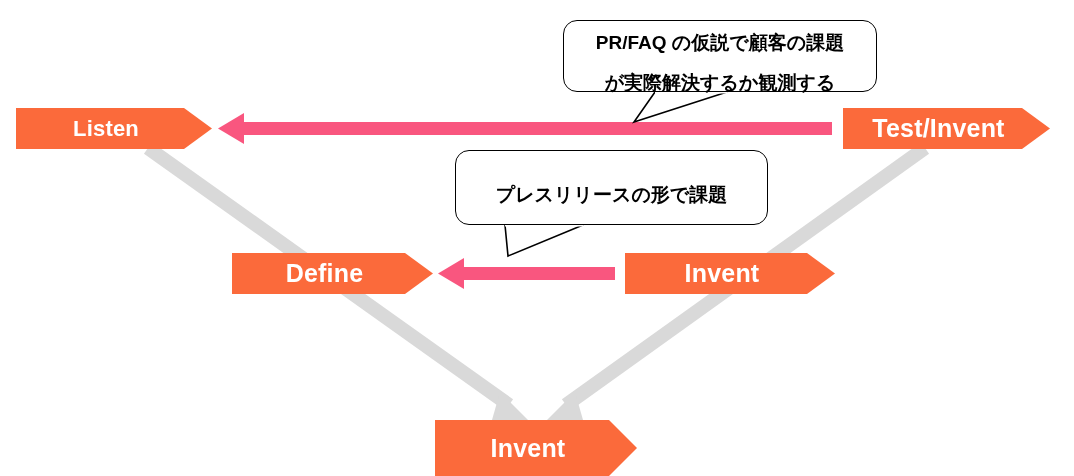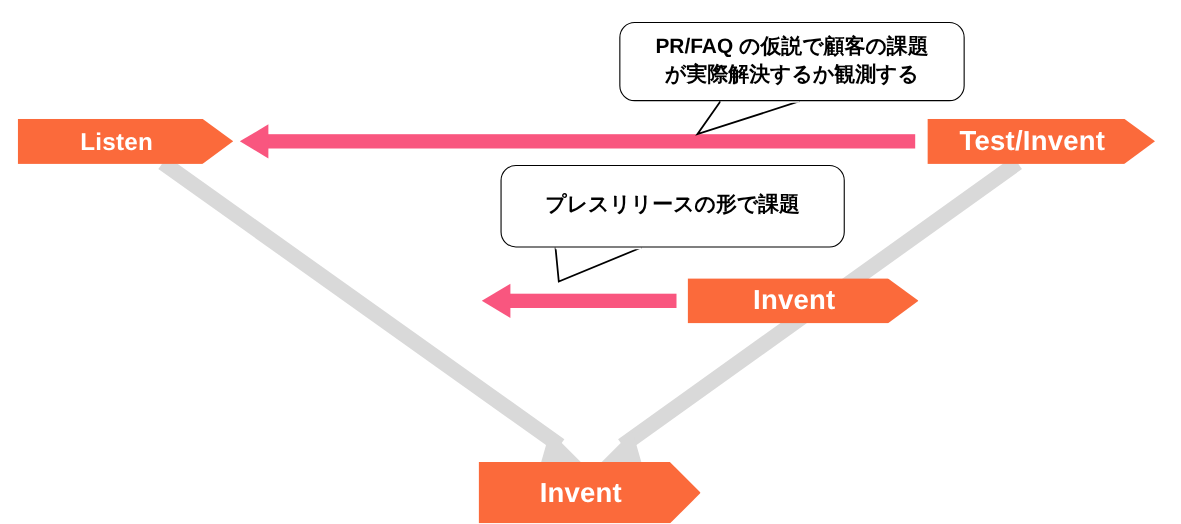--- a/index.html
+++ b/index.html
@@ -58,22 +58,22 @@
     align-items: center;
     justify-content: center;
     color: #000000;
     font-weight: bold;
     font-size: 19px;
     line-height: 1.35;
     text-align: center;
     z-index: 6;
   }
   #bubble-top    { left: 563px; top: 20px;  width: 314px; height: 72px; }
-  #bubble-mid    { left: 455px; top: 150px; width: 313px; height: 75px; font-family: Liberation Mono, monospace; }
-  .bubble .b-line { display: block; white-space: nowrap; }
+  #bubble-mid    { left: 455px; top: 150px; width: 313px; height: 75px; }
+  .bubble .b-line { display: block; white-space: nowrap; margin-top: 14px; }
 </style>
 </head>
 <body>
 
 <div id="canvas">
 
   <svg id="bg-layer" viewBox="0 0 1074 476" xmlns="http://www.w3.org/2000/svg">
 
     <g>
       <line x1="148" y1="148" x2="509" y2="405" stroke="#D9D9D9" stroke-width="14" stroke-linecap="butt"></line>
@@ -106,20 +106,23 @@
   </svg>
 
   <div class="chev" id="node-listen" style="background:#FB6A3B;">
     <span class="chev-label">Listen</span>
   </div>
 
   <div class="chev" id="node-test" style="background:#FB6A3B;">
     <span class="chev-label">Test/Invent</span>
   </div>
 
+  <div class="chev" id="node-define" style="background:#FB6A3B;">
+    <span class="chev-label">Define</span>
+  </div>
 
   <div class="chev" id="node-refine" style="background:#FB6A3B;">
     <span class="chev-label">Invent</span>
   </div>
 
   <div class="chev" id="node-invent" style="background:#FB6A3B;">
     <span class="chev-label">Invent</span>
   </div>
 
   <div class="bubble" id="bubble-top">

